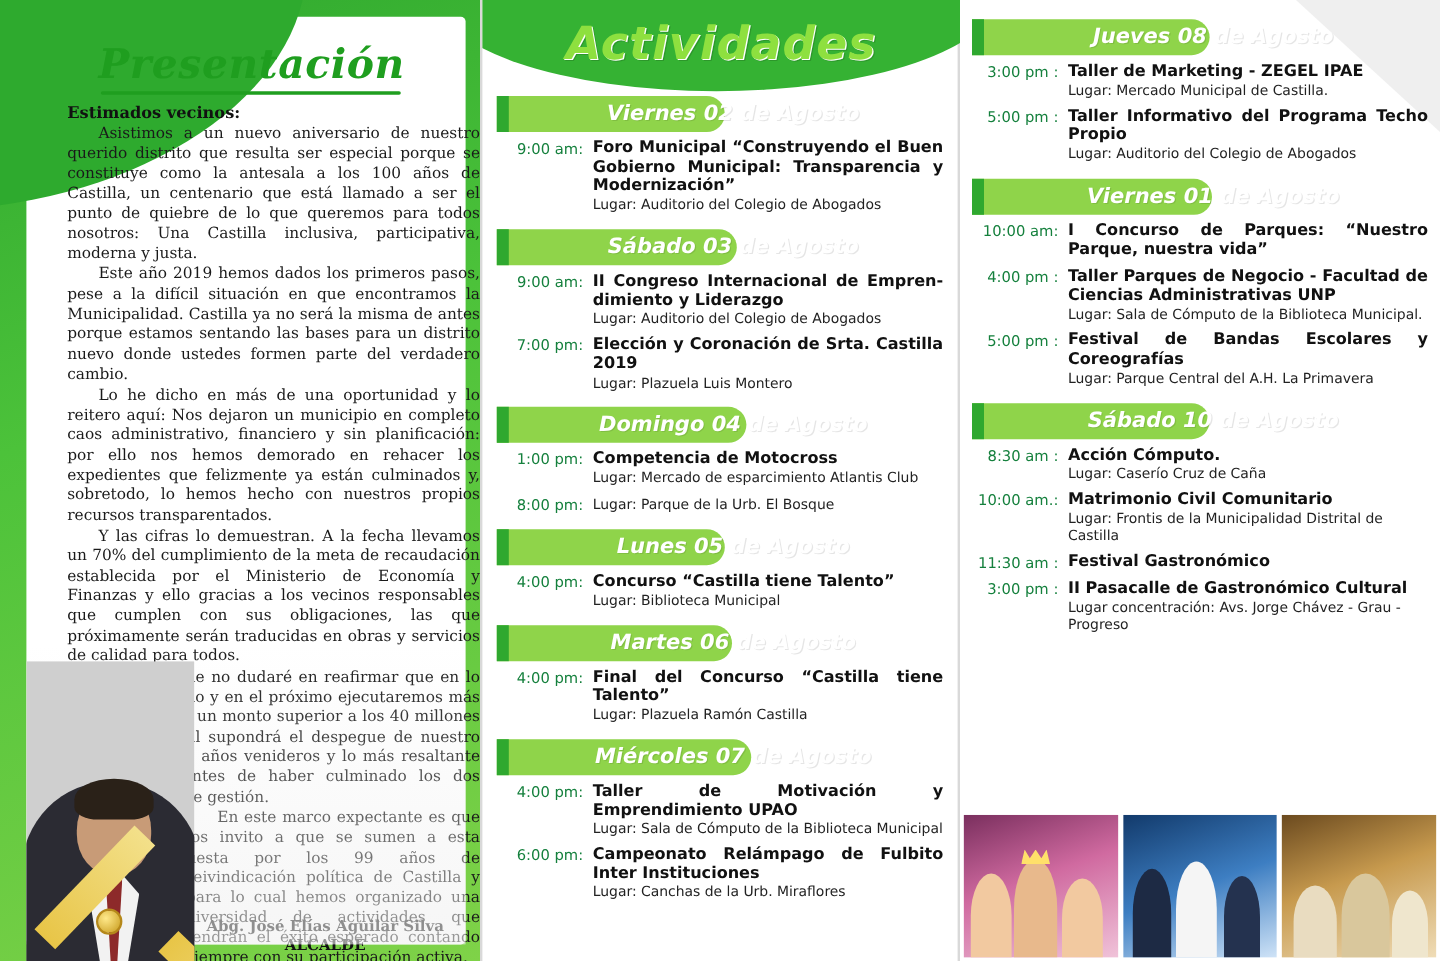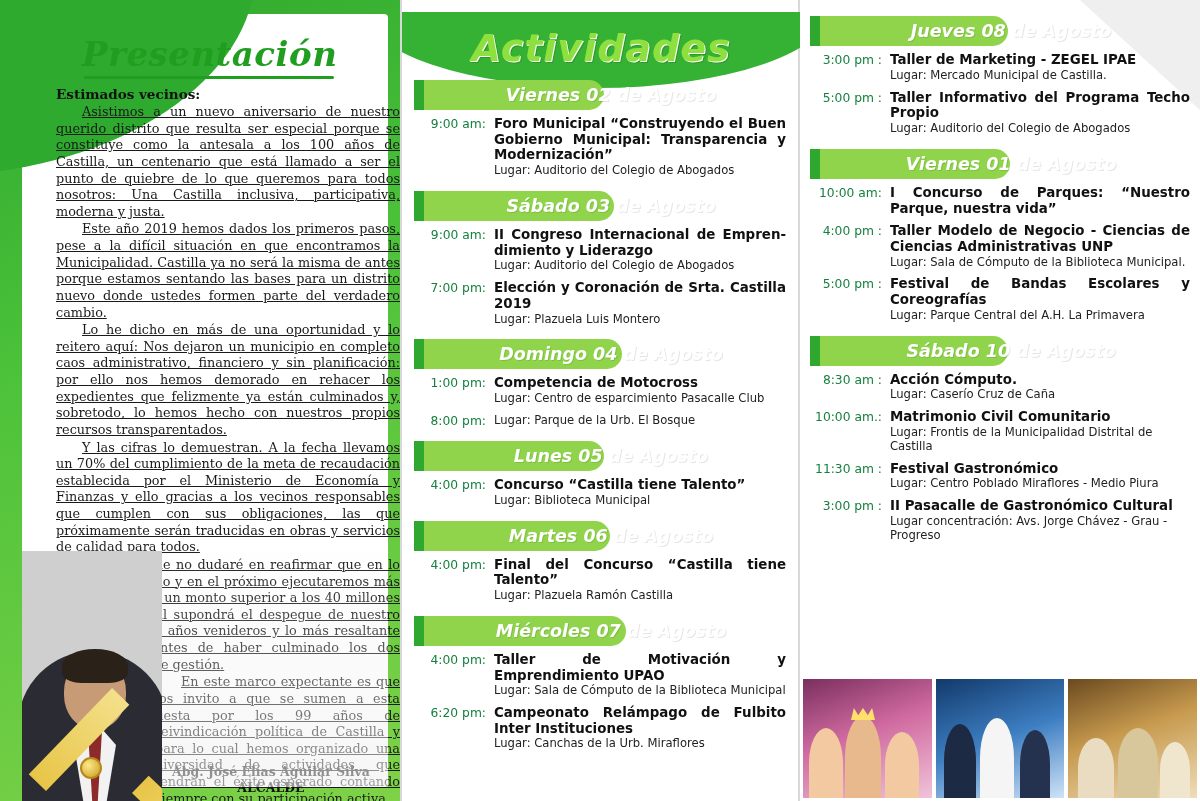--- a/index.html
+++ b/index.html
@@ -51,21 +51,21 @@
     font-weight:bold; font-size:13.5px; color:#111;
   }
   .pres-body {
     position:absolute; left:34px; top:90px; width:344px;
     font-family:"DejaVu Serif", serif;
     font-size: 12.8px;
     line-height: 1.30;
     color:#1a1a1a;
     text-align: justify;
   }
-  .pres-body p { text-indent: 26px; margin-bottom: 1px; text-decoration: underline; }
+  .pres-body p { text-indent: 26px; margin-bottom: 1px; }
   .pres-body p.narrow1 { width: 344px; }
   .pres-body p.narrow2 { width: 245px; margin-left:99px; text-indent:26px; }
 
   .firma {
     position:absolute; left:120px; top:750px; width:258px; text-align:center;
     font-family:"DejaVu Serif", serif; font-weight:bold; font-size:12.5px; color:#111;
     line-height:1.25;
   }
 
   
@@ -114,21 +114,21 @@
   }
 
   
   .mid-col {
     position:absolute; left:400px; top:0; width:400px; height:801px;
     background:#ffffff;
   }
   .mid-sep-left{ position:absolute; left:0; top:0; width:2px; height:801px; background:#d9d9d9;}
   .mid-sep-right{ position:absolute; right:0; top:0; width:2px; height:801px; background:#d9d9d9;}
   .act-header {
-    position:absolute; left:2px; top:12px; width:398px; height:78px; overflow:hidden;text-decoration:underline;
+    position:absolute; left:2px; top:0; width:398px; height:78px; overflow:hidden;text-decoration:underline;
   }
   .act-header .swoop{
     position:absolute; left:-40px; top:-86px; width:470px; height:162px;
     background:#35b233; border-radius:0 0 50% 50%;
   }
   .act-title {
     position:absolute; left:0; top:14px; width:398px; text-align:center;
     font-family:"DejaVu Sans", sans-serif;
     font-weight:bold; font-style:italic; font-size:38px; color:#8ee03f;
     letter-spacing:1px;
@@ -298,21 +298,21 @@
         </div>
         <div class="day-banner">
           <div class="bar" style="width: 208px;"></div>
           <div class="label">Domingo 04 de Agosto</div>
         </div>
         <div class="ev-list">
           <div class="ev">
             <div class="time">1:00  pm:</div>
             <div class="body">
               <div class="name">Competencia de Motocross</div>
-              <div class="place">Lugar: Centro de esparcimiento Pasacalle Club</div>
+              <div class="place">Lugar: Mercado de esparcimiento Atlantis Club</div>
             </div>
           </div>
           <div class="ev">
             <div class="time">8:00  pm:</div>
             <div class="body">
               <div class="place">Lugar: Parque de la Urb. El Bosque</div>
             </div>
           </div>
         </div>
         <div class="day-banner">
@@ -347,21 +347,21 @@
         </div>
         <div class="ev-list">
           <div class="ev">
             <div class="time">4:00  pm:</div>
             <div class="body">
               <div class="name">Taller de Motivación y Emprendimiento UPAO</div>
               <div class="place">Lugar: Sala de Cómputo de la Biblioteca Municipal</div>
             </div>
           </div>
           <div class="ev">
-            <div class="time">6:20  pm:</div>
+            <div class="time">6:00  pm:</div>
             <div class="body">
               <div class="name">Campeonato Relámpago de Fulbito Inter Instituciones</div>
               <div class="place">Lugar: Canchas de la Urb. Miraflores</div>
             </div>
           </div>
         </div>
       </div>
   </div>
 
   <div class="right-col">
@@ -394,21 +394,21 @@
         <div class="ev-list">
           <div class="ev">
             <div class="time">10:00 am:</div>
             <div class="body">
               <div class="name">I Concurso de Parques: “Nuestro Parque, nuestra vida”</div>
             </div>
           </div>
           <div class="ev">
             <div class="time">4:00 pm :</div>
             <div class="body">
-              <div class="name">Taller Modelo de Negocio - Ciencias de Ciencias Administrativas UNP</div>
+              <div class="name">Taller Parques de Negocio - Facultad de Ciencias Administrativas UNP</div>
               <div class="place">Lugar: Sala de Cómputo de la Biblioteca Municipal.</div>
             </div>
           </div>
           <div class="ev">
             <div class="time">5:00 pm :</div>
             <div class="body">
               <div class="name">Festival de Bandas Escolares y Coreografías</div>
               <div class="place">Lugar: Parque Central del A.H. La Primavera</div>
             </div>
           </div>
@@ -429,21 +429,20 @@
             <div class="time">10:00 am.:</div>
             <div class="body">
               <div class="name">Matrimonio Civil Comunitario</div>
               <div class="place">Lugar: Frontis de la Municipalidad Distrital de Castilla</div>
             </div>
           </div>
           <div class="ev">
             <div class="time">11:30 am :</div>
             <div class="body">
               <div class="name">Festival Gastronómico</div>
-              <div class="place">Lugar: Centro Poblado Miraflores - Medio Piura</div>
             </div>
           </div>
           <div class="ev">
             <div class="time">3:00 pm :</div>
             <div class="body">
               <div class="name">II Pasacalle de Gastronómico Cultural</div>
               <div class="place">Lugar concentración: Avs. Jorge Chávez - Grau - Progreso</div>
             </div>
           </div>
         </div>

